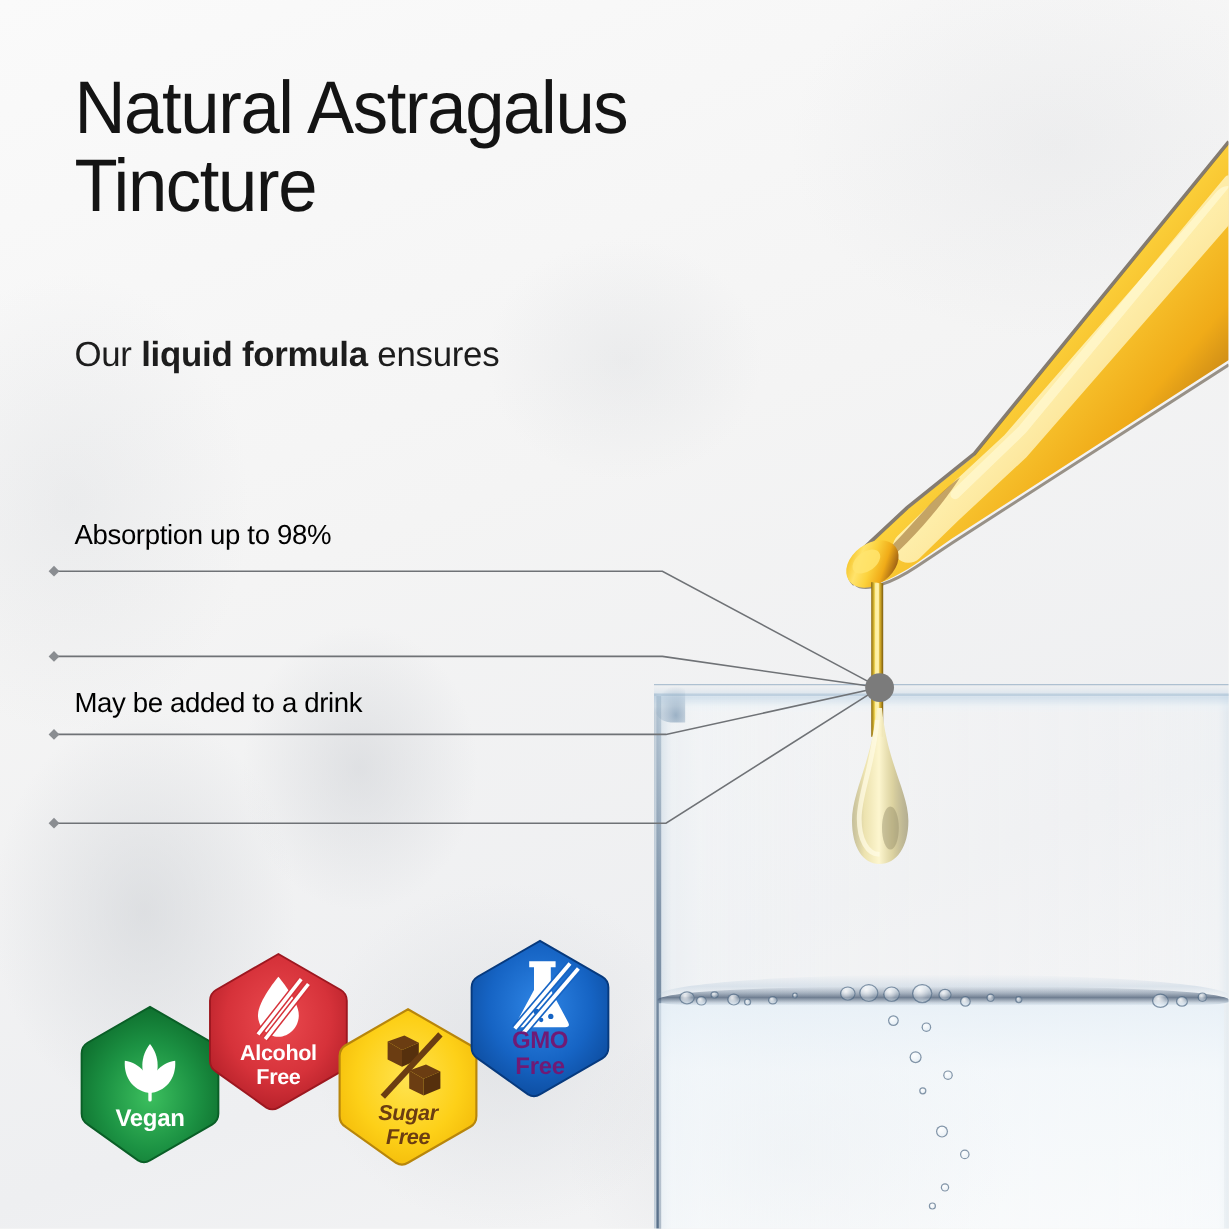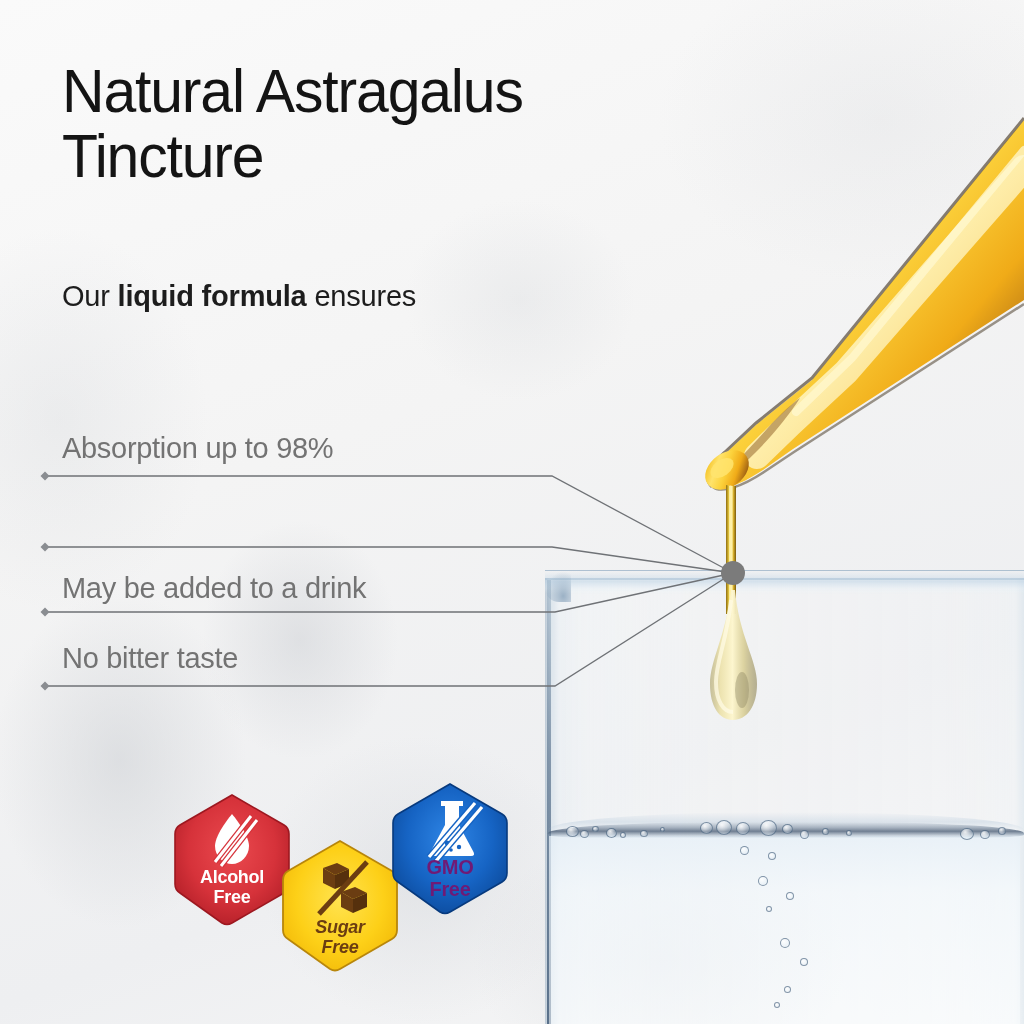--- a/index.html
+++ b/index.html
@@ -59,23 +59,23 @@
     color:#1d1d1d;
     font-weight:400;
     letter-spacing:-.2px;
   }
   .subhead b { font-weight:700; }
 
   
   .feature {
     position:absolute;
     left:62px;
-    font-size:29px;
+    font-size:23px;
     letter-spacing:-.3px;
-    color:#737373;
+    color:#000000;
     white-space:nowrap;
   }
   .f0 { top:432px; }
   .f1 { top:503px; }
   .f2 { top:572px; }
   .f3 { top:642px; }
 
   
   #callout-lines { position:absolute; left:0; top:0; width:1024px; height:1024px; }
 
@@ -308,21 +308,20 @@
     <div>Natural Astragalus</div>
     <div>Tincture</div>
   </div>
 
   <div class="subhead">
     <span>Our </span><b>liquid formula</b><span> ensures</span><br>
   </div>
 
   <div class="feature f0">Absorption up to 98%</div>
   <div class="feature f2">May be added to a drink</div>
-  <div class="feature f3">No bitter taste</div>
 
   <svg id="callout-lines" viewBox="0 0 1024 1024">
       <g>
         <path d="M45,476 L552,476 L733,573" fill="none" stroke="#6f7276" stroke-width="1.3"></path>
         <path d="M45,471.5 L49.5,476 L45,480.5 L40.5,476 Z" fill="#8a8d91"></path>
       </g>
       <g>
         <path d="M45,547 L552,547 L733,573" fill="none" stroke="#6f7276" stroke-width="1.3"></path>
         <path d="M45,542.5 L49.5,547 L45,551.5 L40.5,547 Z" fill="#8a8d91"></path>
       </g>
@@ -330,20 +329,43 @@
         <path d="M45,612 L555,612 L733,573" fill="none" stroke="#6f7276" stroke-width="1.3"></path>
         <path d="M45,607.5 L49.5,612 L45,616.5 L40.5,612 Z" fill="#8a8d91"></path>
       </g>
       <g>
         <path d="M45,686 L555,686 L733,573" fill="none" stroke="#6f7276" stroke-width="1.3"></path>
         <path d="M45,681.5 L49.5,686 L45,690.5 L40.5,686 Z" fill="#8a8d91"></path>
       </g>
       <circle cx="733" cy="573" r="12" fill="#7b7b7b"></circle>
     </svg>
 
+  <div class="badge badge-vegan">
+    <svg class="hexwrap" viewBox="0 0 122 134">
+      <defs>
+        <radialGradient id="gVegan" cx="50%" cy="58%" r="62%">
+          <stop offset="0%" stop-color="#3cbf5e"></stop>
+          <stop offset="55%" stop-color="#1c9243"></stop>
+          <stop offset="100%" stop-color="#0c6a2b"></stop>
+        </radialGradient>
+      </defs>
+      <path d="M61,3 L113,33 Q118,36 118,42 L118,92 Q118,98 113,101 L61,131 Q56,134 51,131 L9,101 Q4,98 4,92 L4,42 Q4,36 9,33 Z" fill="url(#gVegan)" stroke="#0a5f27" stroke-width="1.6"></path>
+    </svg>
+    <svg class="hexwrap" viewBox="0 0 122 134">
+      <g fill="#ffffff">
+        <path d="M61,34 C69,44 70,58 61,72 C52,58 53,44 61,34 Z"></path>
+        <path d="M40,48 C53,50 61,60 62,75 C48,74 39,63 40,48 Z"></path>
+        <path d="M82,48 C83,63 74,74 60,75 C61,60 69,50 82,48 Z"></path>
+        <rect x="59.6" y="60" width="2.8" height="22" rx="1.4"></rect>
+      </g>
+    </svg>
+    <div class="labels" style="top:86px;color:#ffffff;font-size:20px;">
+      <div>Vegan</div>
+    </div>
+  </div>
 
   <div class="badge badge-alcohol">
     <svg class="hexwrap" viewBox="0 0 122 134">
       <defs>
         <radialGradient id="gAlc" cx="50%" cy="42%" r="66%">
           <stop offset="0%" stop-color="#eb4a4f"></stop>
           <stop offset="58%" stop-color="#d6323a"></stop>
           <stop offset="100%" stop-color="#ad1c25"></stop>
         </radialGradient>
       </defs>

